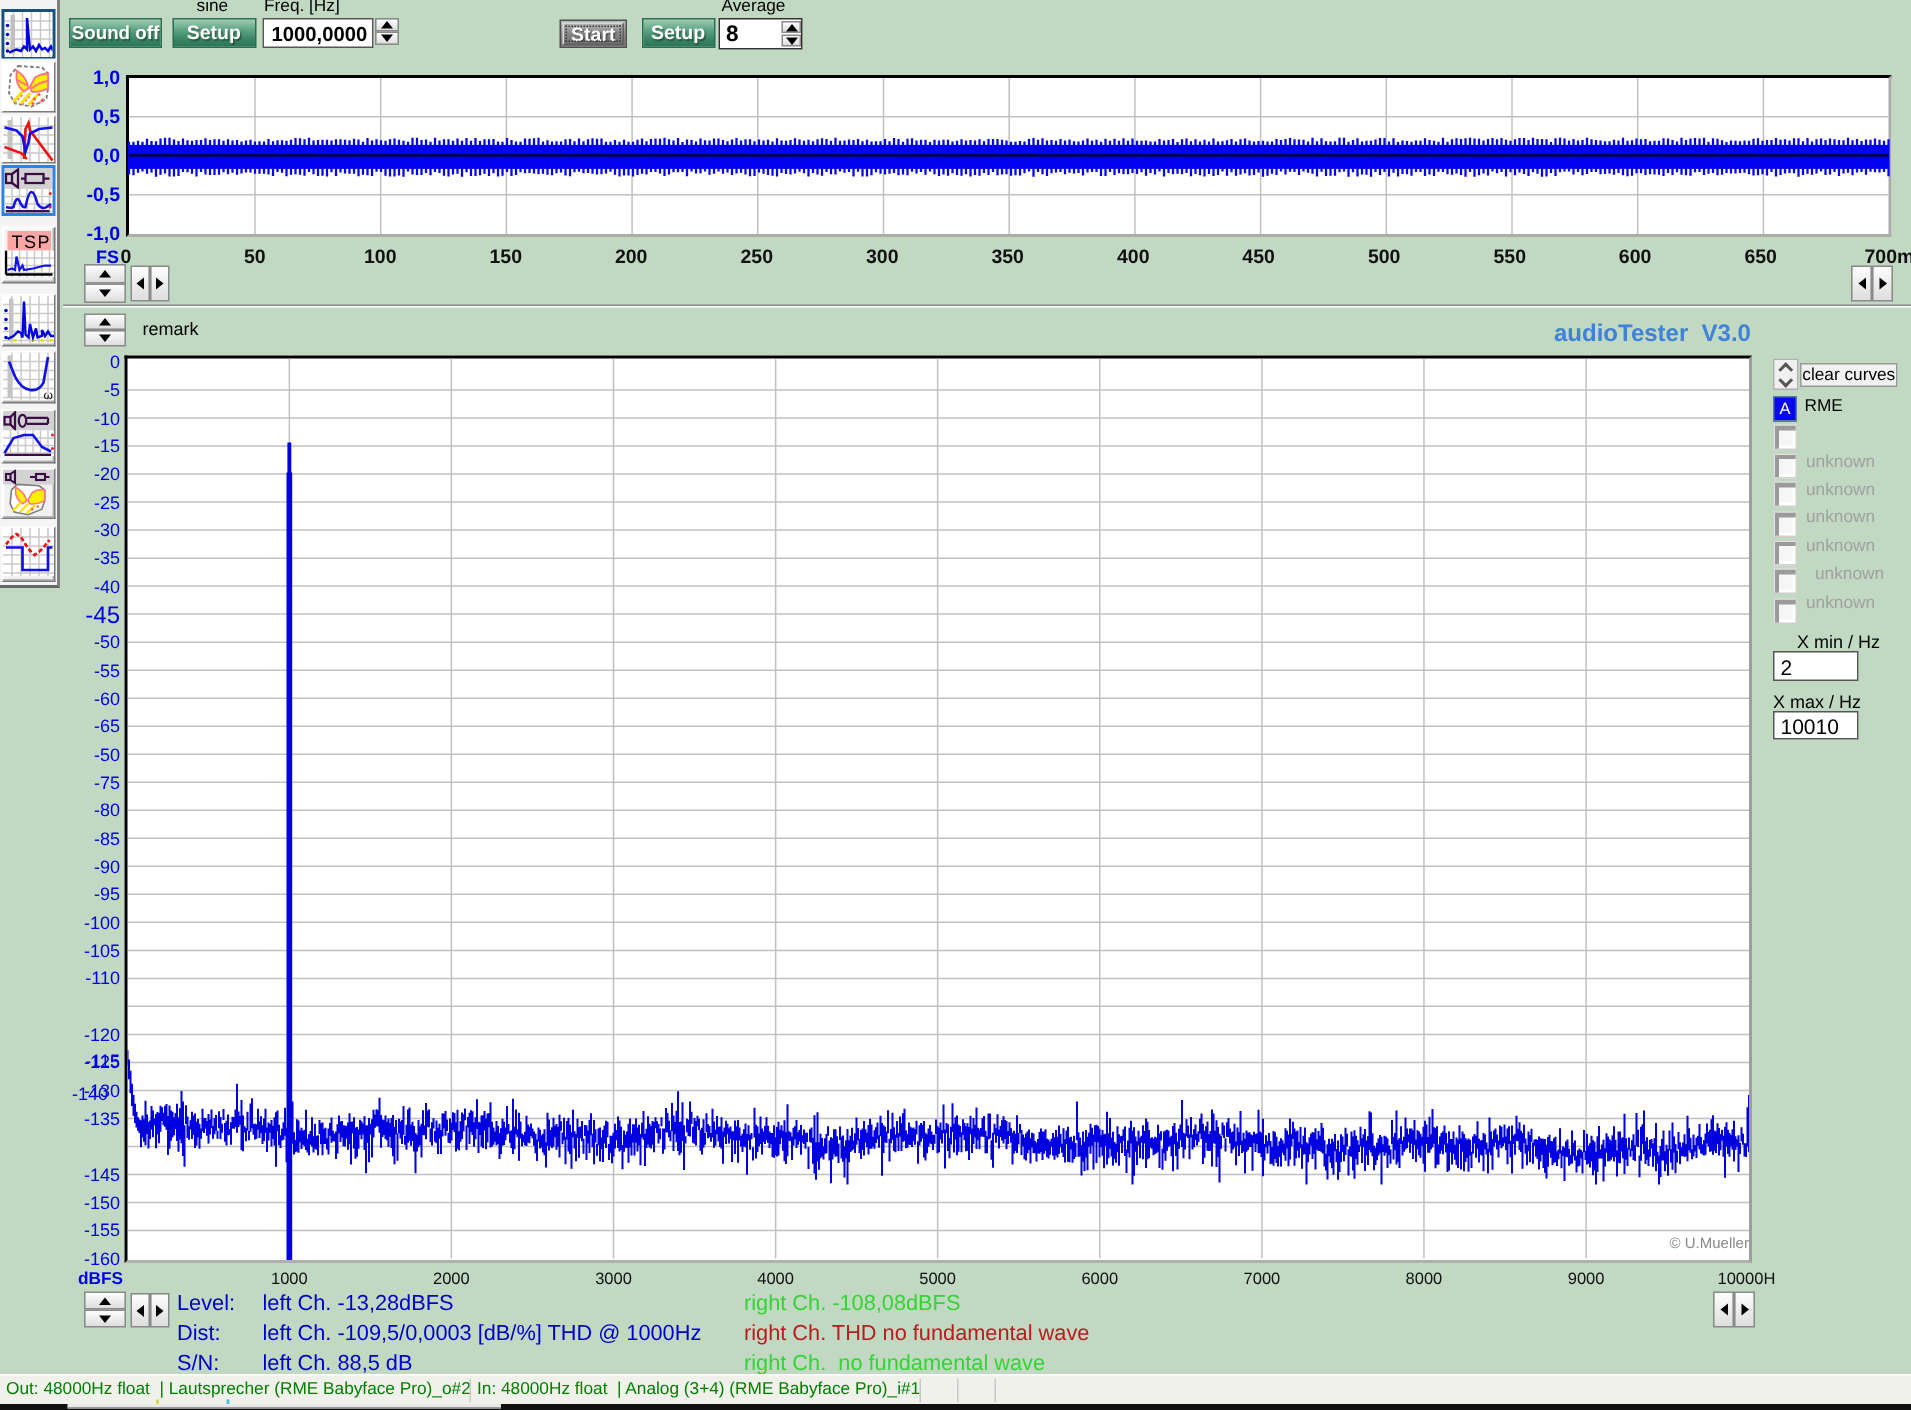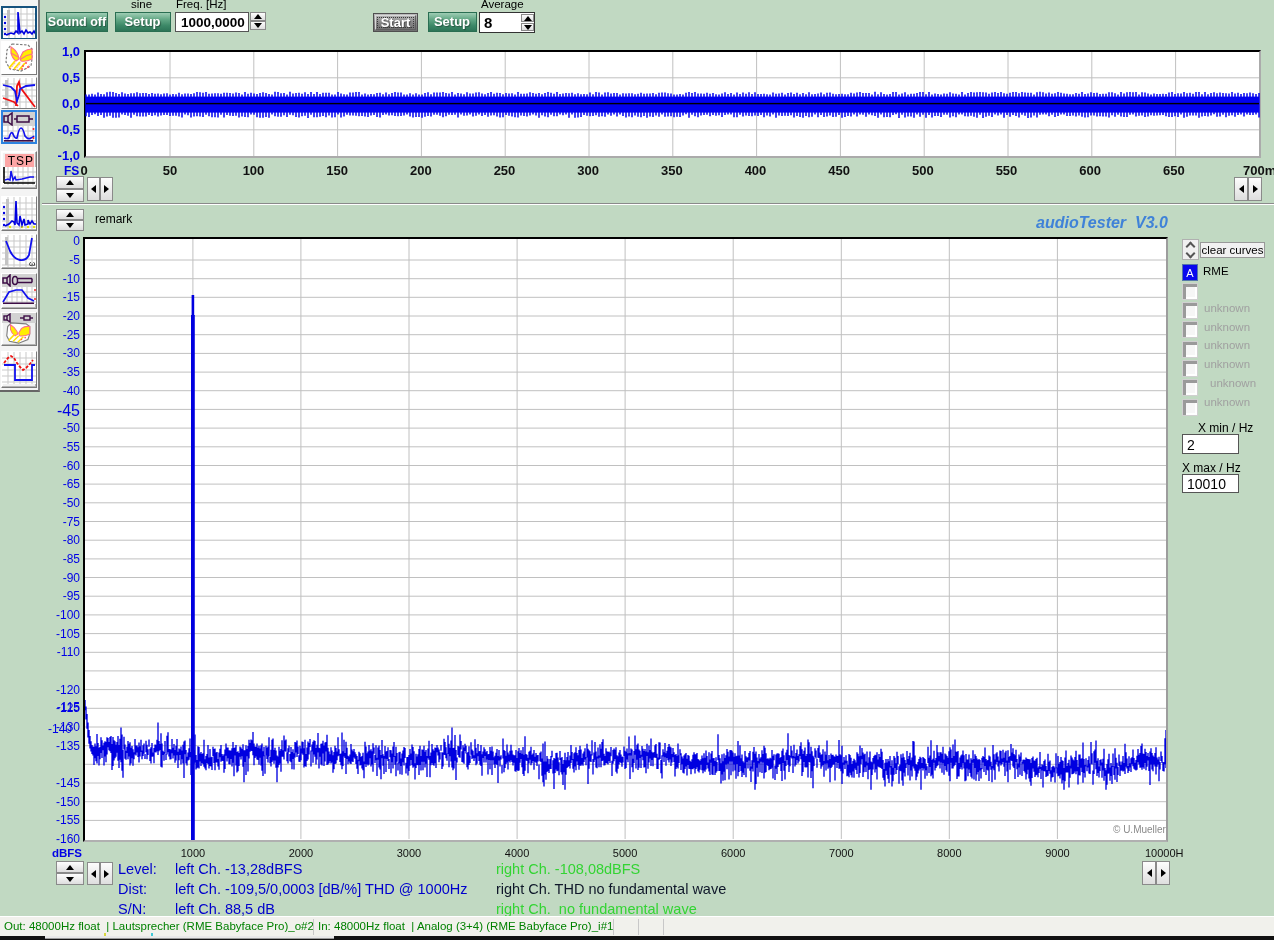--- a/index.html
+++ b/index.html
@@ -72,21 +72,21 @@
 <div style="position:absolute;left:42px;top:204px;width:1232px;height:1px;background:#fff;"></div>
 <div style="position:absolute;left:56px;top:209px;width:28px;height:22px;">
     <div style="background:linear-gradient(#fdfdfd,#dedede);border:1px solid #8a8a8a;box-sizing:border-box;display:flex;align-items:center;justify-content:center;width:28px;height:11px;">
       <span style="display:inline-block;width:0;height:0;border-left:4px solid transparent;border-right:4px solid transparent;border-bottom:5px solid #000"></span>
     </div>
     <div style="background:linear-gradient(#fdfdfd,#dedede);border:1px solid #8a8a8a;box-sizing:border-box;display:flex;align-items:center;justify-content:center;width:28px;height:11px;margin-top:0px;">
       <span style="display:inline-block;width:0;height:0;border-left:4px solid transparent;border-right:4px solid transparent;border-top:5px solid #000"></span>
     </div>
   </div>
 <div class="lab" style="left:95px;top:212px;font-size:12px;">remark</div>
-<div style="position:absolute;left:1036px;top:214px;color:#3f82d8;font-size:16px;font-weight:bold;font-style:italic;">audioTester&nbsp;&nbsp;V3.0</div>
+<div style="position:absolute;left:1036px;top:214px;color:#3f82d8;font-size:16px;font-weight:bold;">audioTester&nbsp;&nbsp;V3.0</div>
 <div style="position:absolute;left:83px;top:237px;width:1085px;height:604.5px;background:#fff;border-top:2px solid #000;border-left:2px solid #000;border-right:2px solid #9d9d9d;border-bottom:2px solid #b0b0b0;"></div>
 <svg width="1081" height="601" style="position:absolute;left:85px;top:239px" viewBox="85 239 1081 601">
     <g transform="translate(85,239)">
       <g stroke="#c0c0c0" stroke-width="1">
         <line x1="0" y1="21.0" x2="1081" y2="21.0"></line>
         <line x1="0" y1="39.7" x2="1081" y2="39.7"></line>
         <line x1="0" y1="58.3" x2="1081" y2="58.3"></line>
         <line x1="0" y1="77.0" x2="1081" y2="77.0"></line>
         <line x1="0" y1="95.7" x2="1081" y2="95.7"></line>
         <line x1="0" y1="114.4" x2="1081" y2="114.4"></line>
@@ -221,21 +221,21 @@
     </div>
     <div style="background:linear-gradient(#fdfdfd,#dedede);border:1px solid #8a8a8a;box-sizing:border-box;display:flex;align-items:center;justify-content:center;width:14px;height:24px;">
       <span style="display:inline-block;width:0;height:0;border-top:4px solid transparent;border-bottom:4px solid transparent;border-left:5px solid #000"></span>
     </div>
   </div>
 <div style="position:absolute;left:118px;top:860.5px;color:#0000cc;font-size:14.5px;white-space:nowrap;">Level:</div>
 <div style="position:absolute;left:175px;top:860.5px;color:#0000cc;font-size:14.5px;white-space:nowrap;">left Ch. -13,28dBFS</div>
 <div style="position:absolute;left:496px;top:860.5px;color:#33d433;font-size:14.5px;white-space:nowrap;">right Ch. -108,08dBFS</div>
 <div style="position:absolute;left:118px;top:880.8px;color:#0000cc;font-size:14.5px;white-space:nowrap;">Dist:</div>
 <div style="position:absolute;left:175px;top:880.8px;color:#0000cc;font-size:14.5px;white-space:nowrap;">left Ch. -109,5/0,0003 [dB/%] THD @ 1000Hz</div>
-<div style="position:absolute;left:496px;top:880.8px;color:#0f172a;font-size:14.5px;white-space:nowrap;">right Ch. THD no fundamental wave</div>
+<div style="position:absolute;left:496px;top:880.8px;color:#b91c1c;font-size:14.5px;white-space:nowrap;">right Ch. THD no fundamental wave</div>
 <div style="position:absolute;left:118px;top:901.0px;color:#0000cc;font-size:14.5px;white-space:nowrap;">S/N:</div>
 <div style="position:absolute;left:175px;top:901.0px;color:#0000cc;font-size:14.5px;white-space:nowrap;">left Ch. 88,5 dB</div>
 <div style="position:absolute;left:496px;top:901.0px;color:#33d433;font-size:14.5px;white-space:nowrap;">right Ch.&nbsp; no fundamental wave</div>
 <div style="position:absolute;left:0;top:916px;width:1274px;height:20px;background:#f1f1ec;border-top:1px solid #fff;">
     <div style="position:absolute;left:4px;top:3px;color:#008000;font-size:11.5px;white-space:nowrap;">Out: 48000Hz float&nbsp; | Lautsprecher (RME Babyface Pro)_o#2</div>
     <div style="position:absolute;left:318px;top:3px;color:#008000;font-size:11.5px;white-space:nowrap;">In: 48000Hz float&nbsp; | Analog (3+4) (RME Babyface Pro)_i#1</div>
     <div style="position:absolute;left:313px;top:2px;width:1px;height:16px;background:#c8c8c8;"></div>
     <div style="position:absolute;left:613px;top:2px;width:1px;height:16px;background:#c8c8c8;"></div>
     <div style="position:absolute;left:638px;top:2px;width:1px;height:16px;background:#c8c8c8;"></div>
     <div style="position:absolute;left:663px;top:2px;width:1px;height:16px;background:#c8c8c8;"></div>

